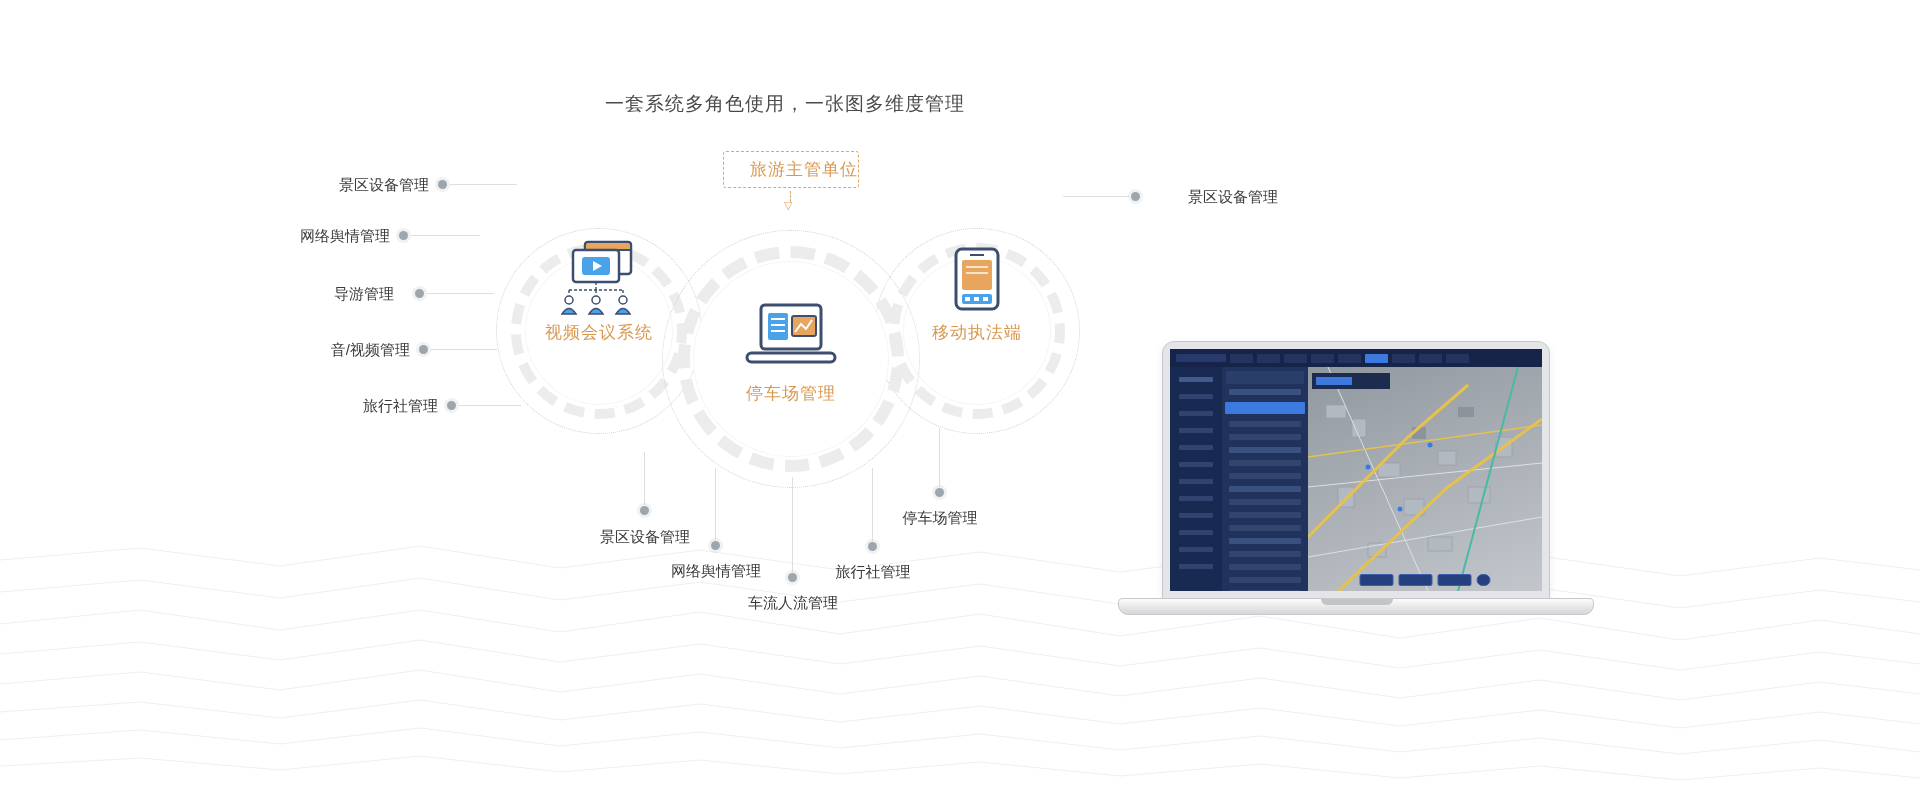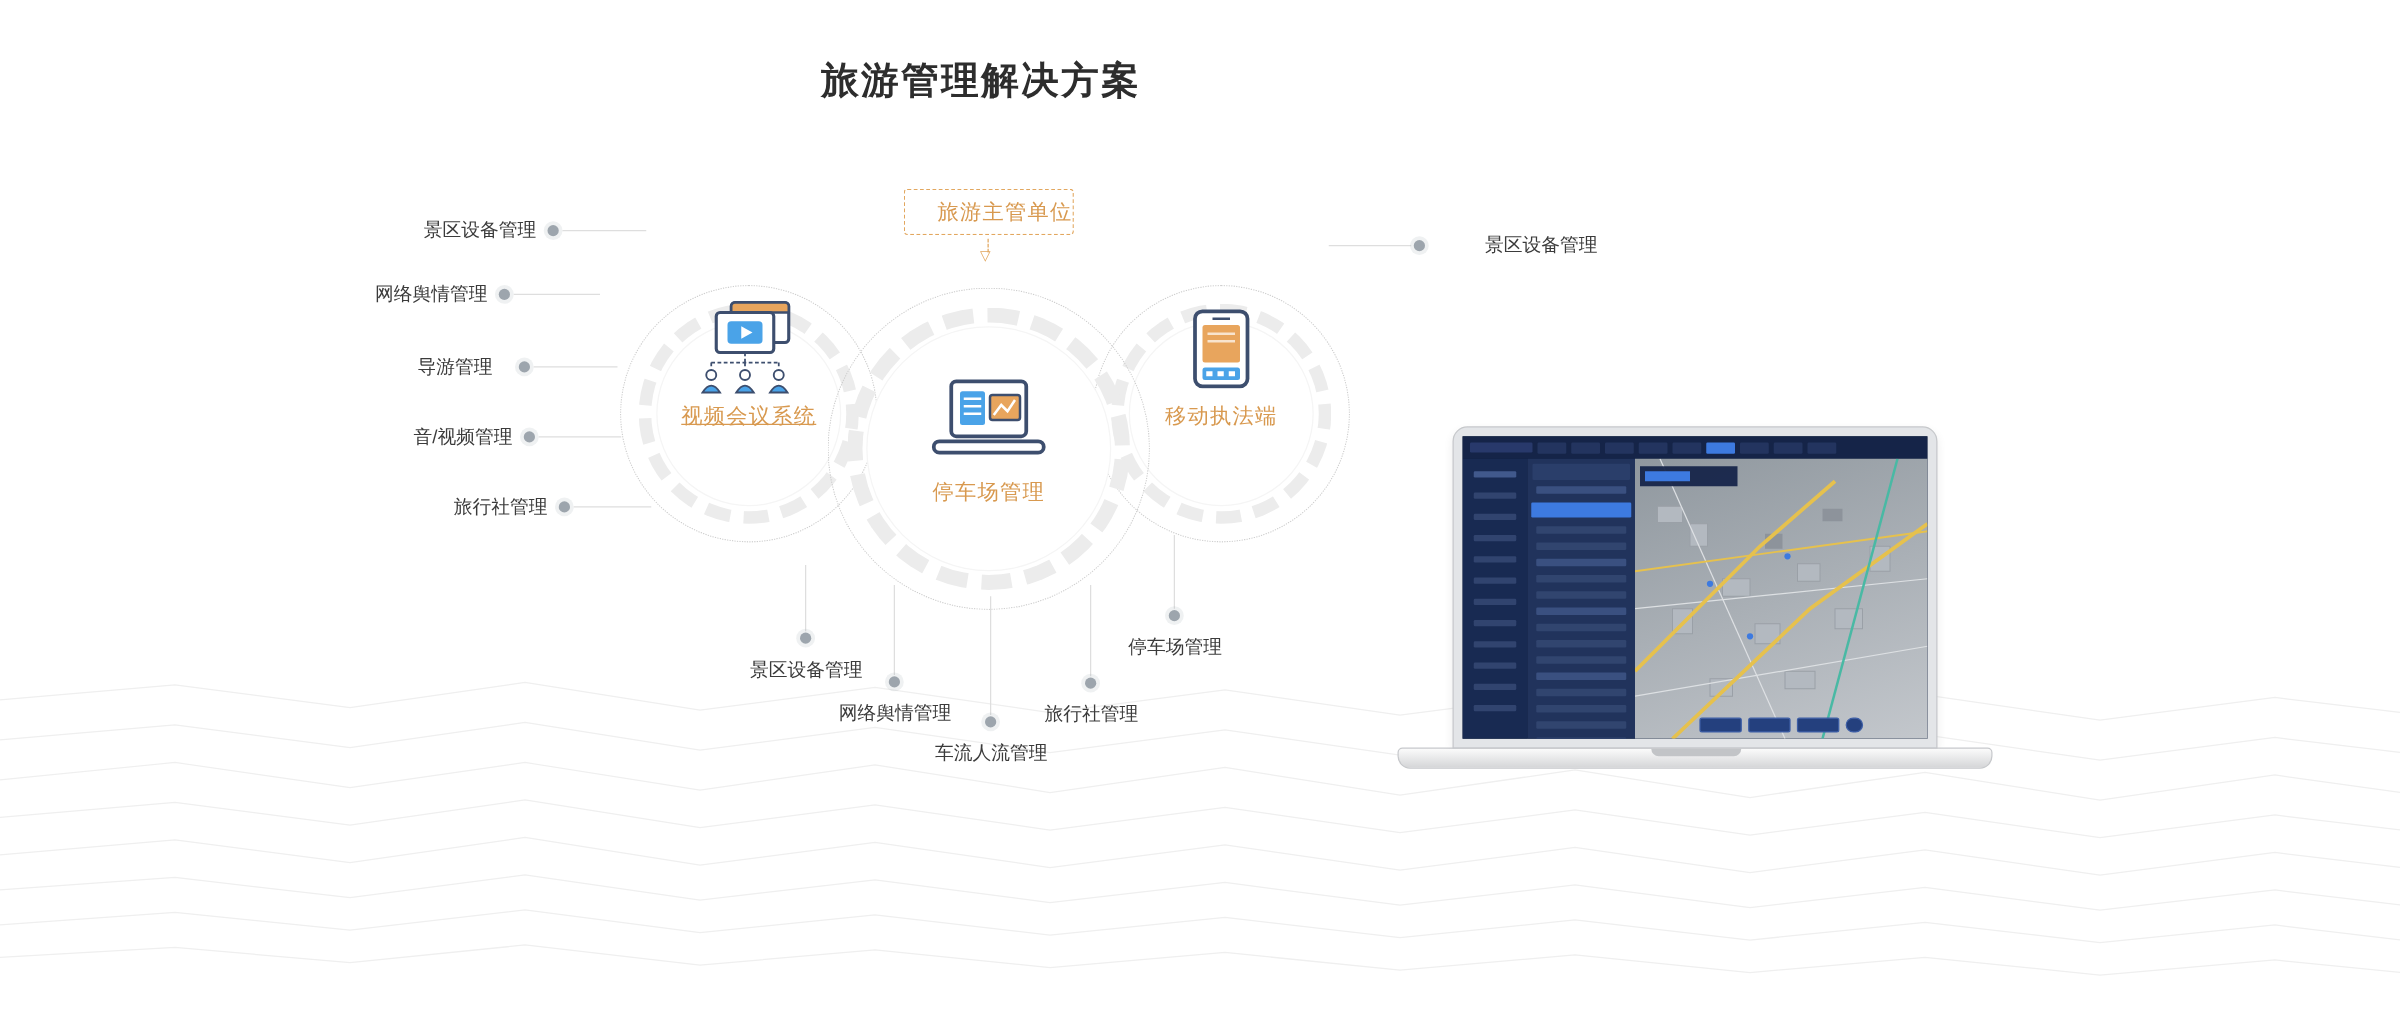--- a/index.html
+++ b/index.html
@@ -79,21 +79,21 @@
       <polyline points="0,654 140,642 280,660 420,640 560,662 700,644 840,664 980,646 1120,666 1260,648 1400,668 1540,650 1680,670 1820,652 1920,664"></polyline>
       <polyline points="0,684 140,672 280,690 420,670 560,692 700,674 840,694 980,676 1120,696 1260,678 1400,698 1540,680 1680,700 1820,682 1920,694"></polyline>
       <polyline points="0,712 140,702 280,718 420,700 560,720 700,704 840,722 980,706 1120,724 1260,708 1400,726 1540,710 1680,728 1820,712 1920,724"></polyline>
       <polyline points="0,740 140,730 280,744 420,728 560,746 700,732 840,748 980,734 1120,750 1260,736 1400,752 1540,738 1680,754 1820,740 1920,752"></polyline>
       <polyline points="0,766 140,758 280,770 420,756 560,772 700,760 840,774 980,762 1120,776 1260,764 1400,778 1540,766 1680,780 1820,768 1920,778"></polyline>
     </g>
   </svg>
 
   <div class="diagram-layer">
 
-    <div class="page-title">旅游管理解决方案</div>
+    <div class="page-subtitle">一套系统多角色使用，一张图多维度管理</div>
 
     <div class="authority">旅游主管单位</div>
     <div class="authority-line"></div>
     <div class="authority-arrow">▽</div>
 
     <div class="ring-dotted" style="left:496px;top:228px;width:206px;height:206px;"></div>
     <div class="ring-gear" style="left:511px;top:243px;width:176px;height:176px;border-width:10px;"></div>
     <div class="circle-inner" style="left:526px;top:258px;width:146px;height:146px;"></div>
     <div class="icon-wrap" style="left:555px;top:240px;">
       <svg width="88" height="78" viewBox="0 0 88 78">
@@ -106,21 +106,21 @@
         <g stroke="#3D4E6E" stroke-width="1.5">
           <circle cx="14" cy="60" r="4" fill="#fff"></circle>
             <path d="M7 74 q7 -11 14 0 z" fill="#4AA3E8"></path>
           <circle cx="41" cy="60" r="4" fill="#fff"></circle>
             <path d="M34 74 q7 -11 14 0 z" fill="#4AA3E8"></path>
           <circle cx="68" cy="60" r="4" fill="#fff"></circle>
             <path d="M61 74 q7 -11 14 0 z" fill="#4AA3E8"></path>
         </g>
       </svg>
     </div>
-    <div class="node-label" style="left:496px;top:321px;text-decoration:underline;">视频会议系统</div>
+    <div class="node-label" style="left:496px;top:321px;">视频会议系统</div>
 
     <div class="ring-dotted" style="left:874px;top:228px;width:206px;height:206px;"></div>
     <div class="ring-gear" style="left:889px;top:243px;width:176px;height:176px;border-width:10px;"></div>
     <div class="circle-inner" style="left:904px;top:258px;width:146px;height:146px;"></div>
     <div class="icon-wrap" style="left:954px;top:247px;">
       <svg width="46" height="64" viewBox="0 0 46 64">
         <rect x="2" y="2" width="42" height="60" rx="6" fill="#fff" stroke="#3D4E6E" stroke-width="3"></rect>
         <line x1="16" y1="8" x2="30" y2="8" stroke="#3D4E6E" stroke-width="2"></line>
         <rect x="8" y="13" width="30" height="30" rx="2" fill="#E8A55D"></rect>
         <g stroke="#fff" stroke-width="2" opacity="0.7">

